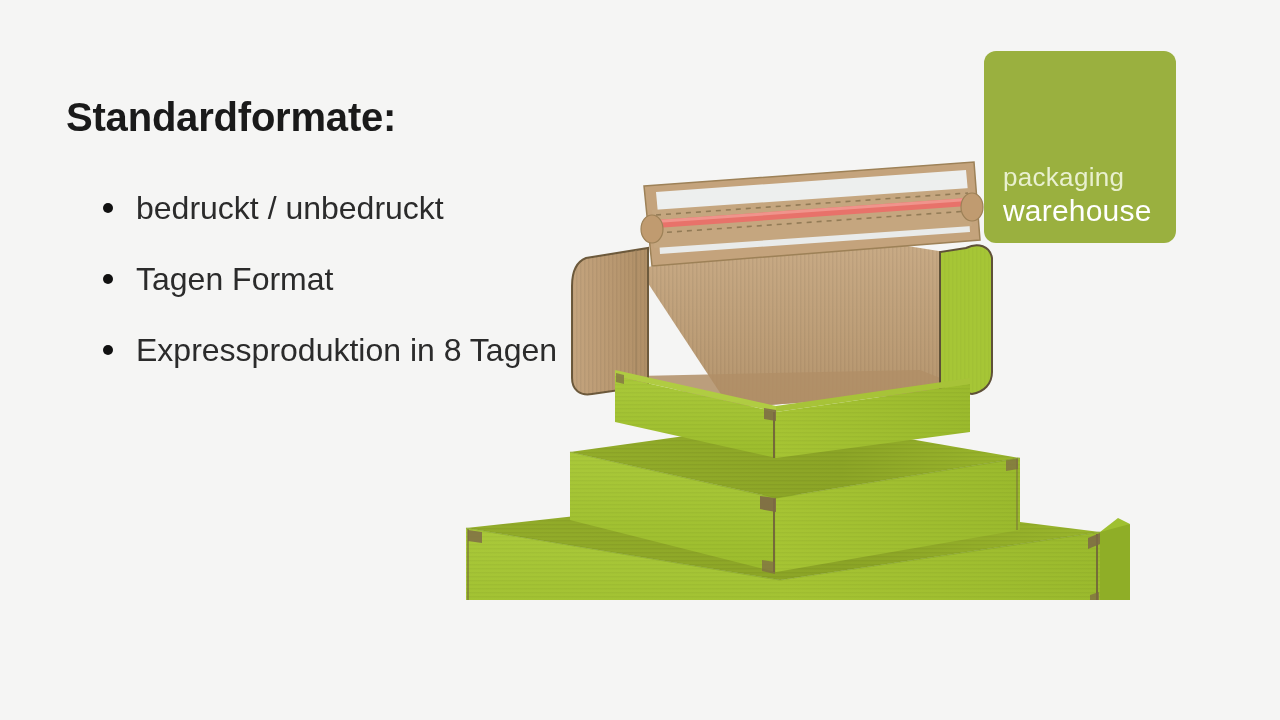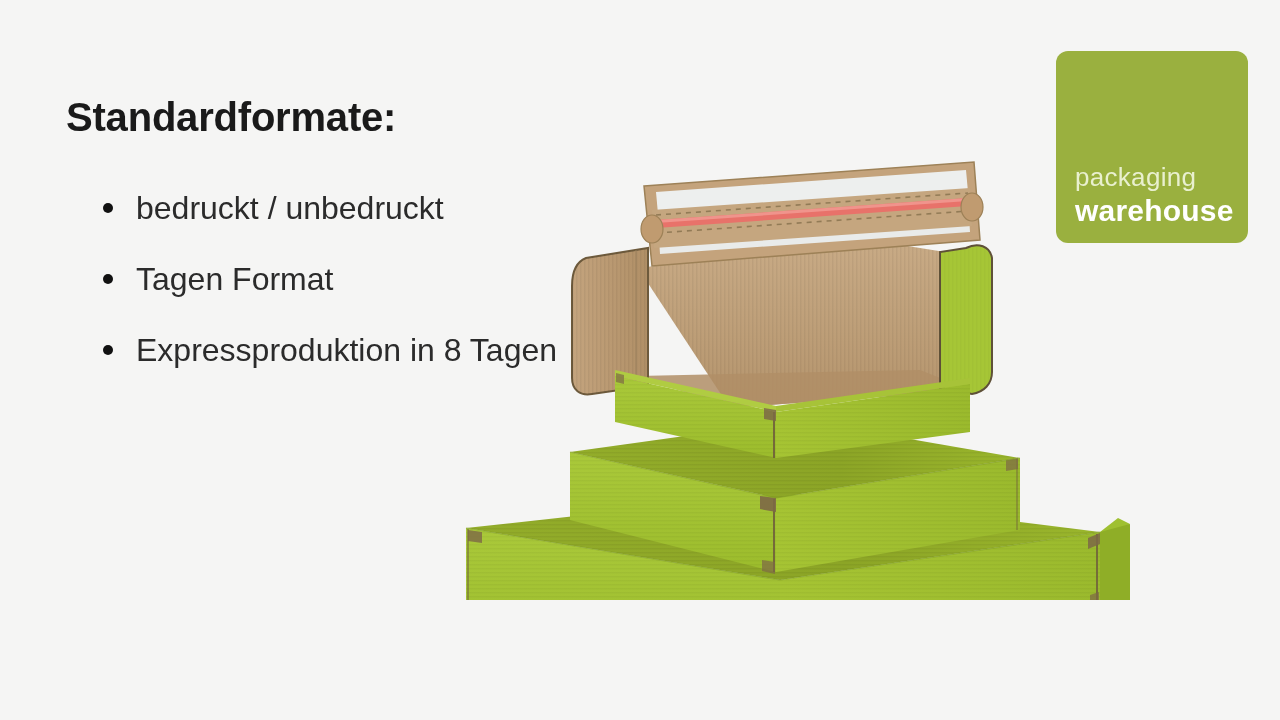--- a/index.html
+++ b/index.html
@@ -67,21 +67,21 @@
     font-size: 32px;
     font-weight: 300;
     color: #2b2b2b;
     line-height: 1;
     white-space: nowrap;
   }
 
   
   .logo {
     position: absolute;
-    left: 1056px;
+    left: 984px;
     top: 51px;
     width: 192px;
     height: 192px;
     background: #9ab03f;
     border-radius: 12px;
   }
   .logo-line1 {
     position: absolute;
     left: 19px;
     top: 113px;
@@ -90,21 +90,21 @@
     color: #e9f0cf;
     letter-spacing: 0.3px;
     line-height: 1;
     white-space: nowrap;
   }
   .logo-line2 {
     position: absolute;
     left: 19px;
     top: 145px;
     font-size: 30px;
-    font-weight: bold;
+    font-weight: normal;
     color: #ffffff;
     letter-spacing: 0.2px;
     line-height: 1;
     white-space: nowrap;
   }
 
   
   .box-stack {
     position: absolute;
     left: 400px;

